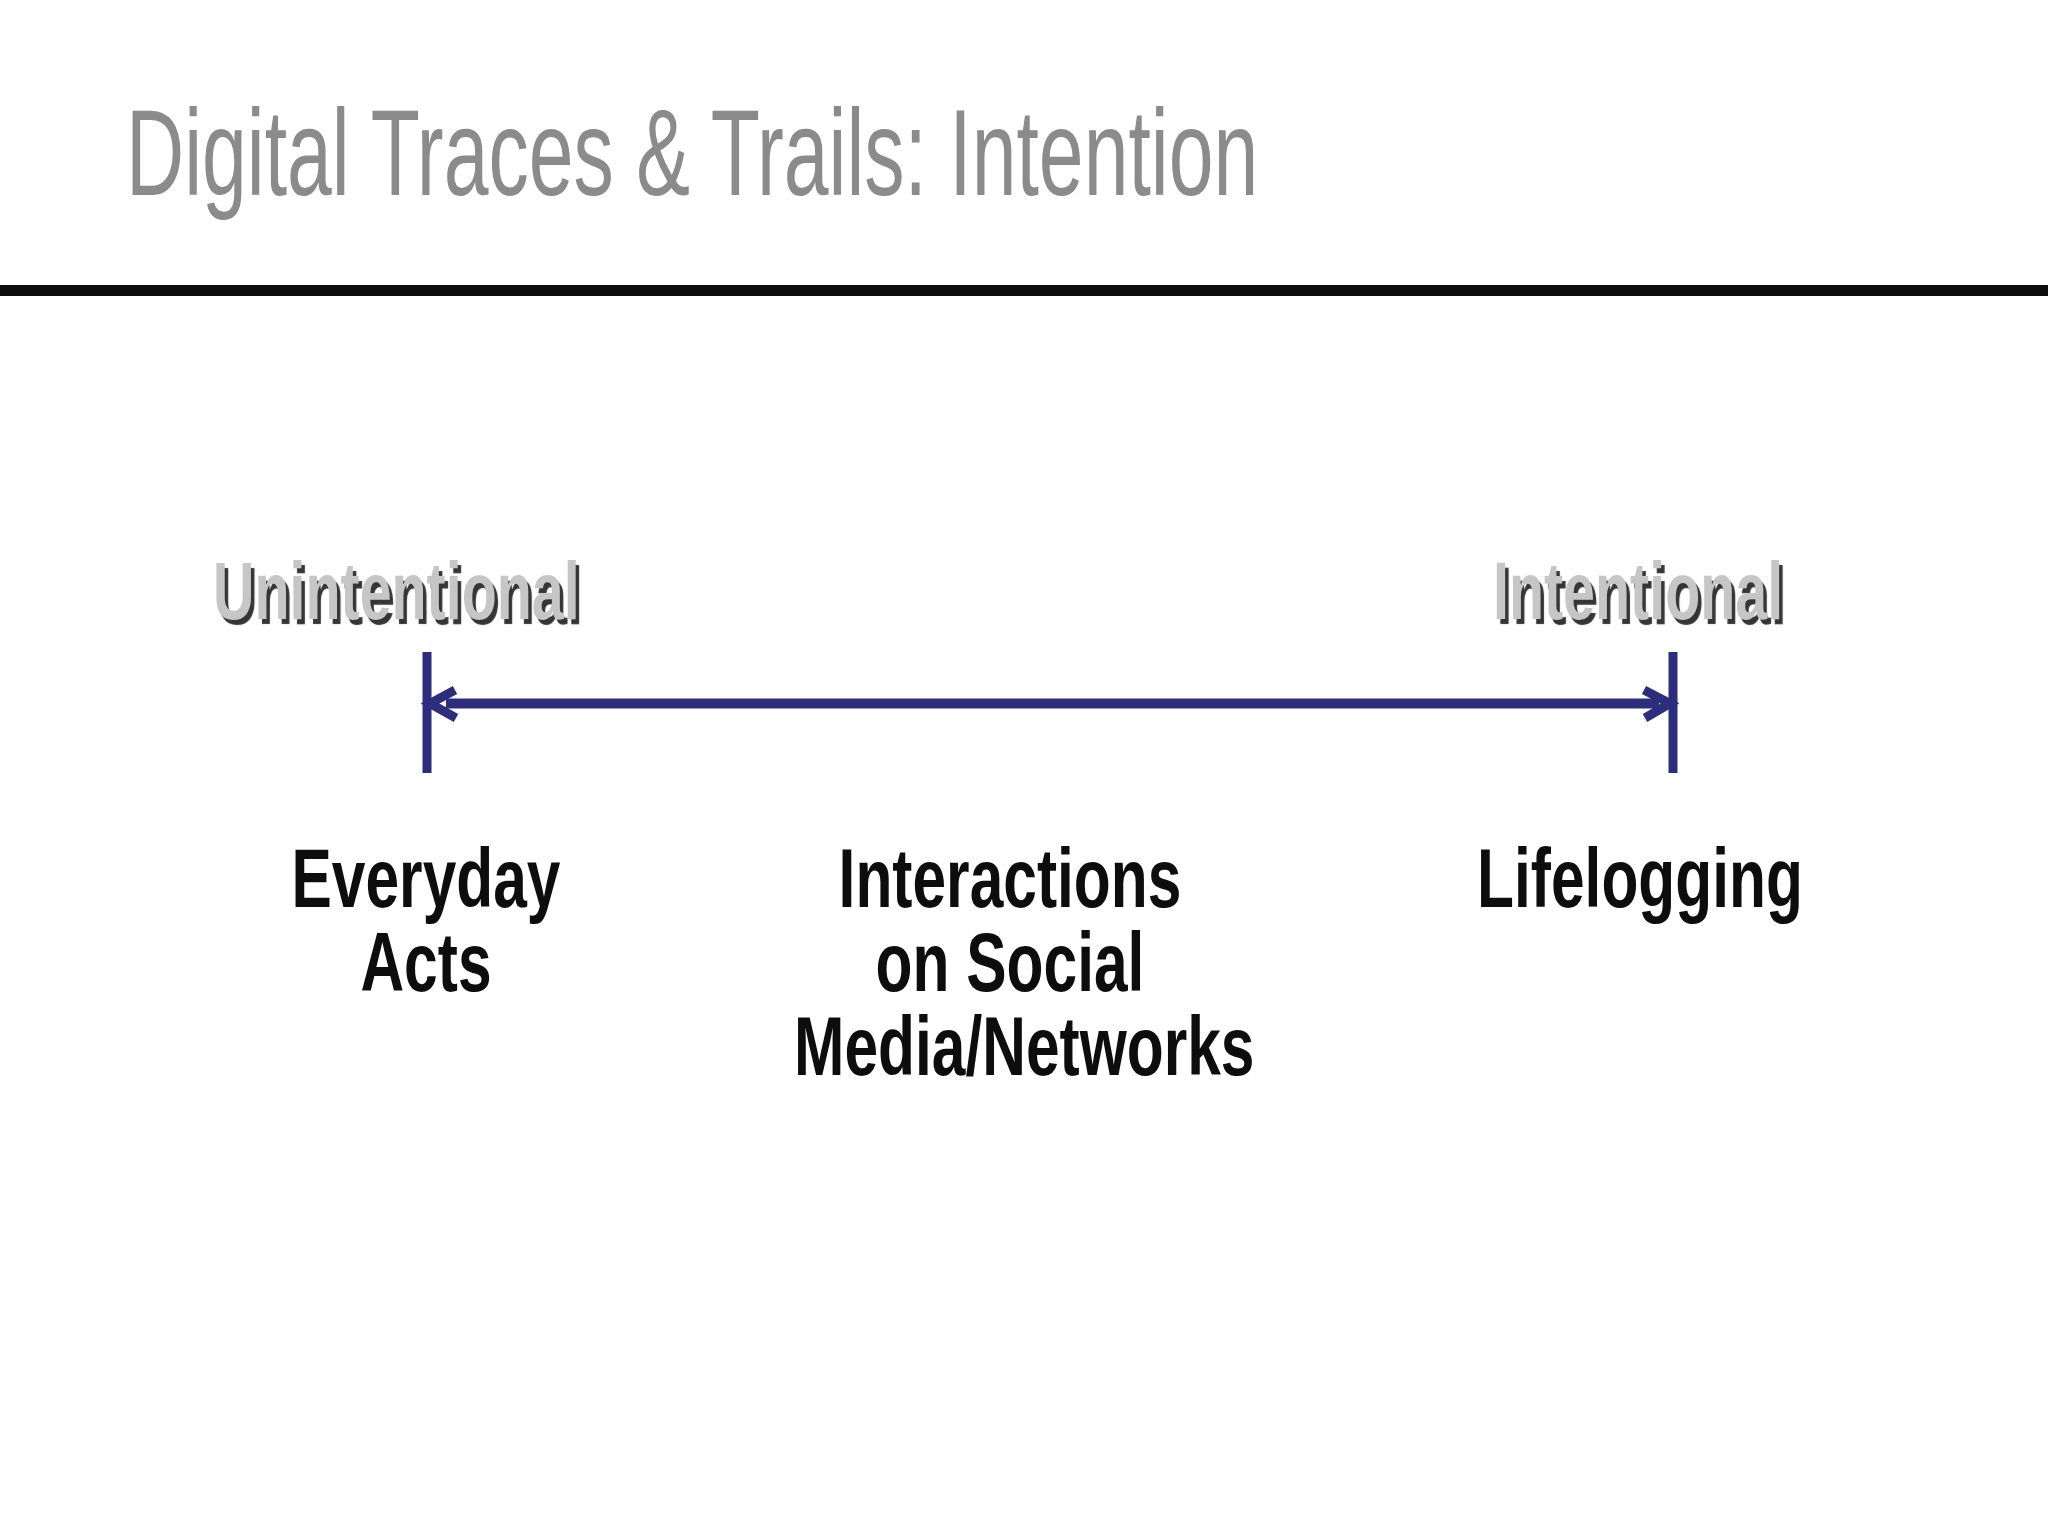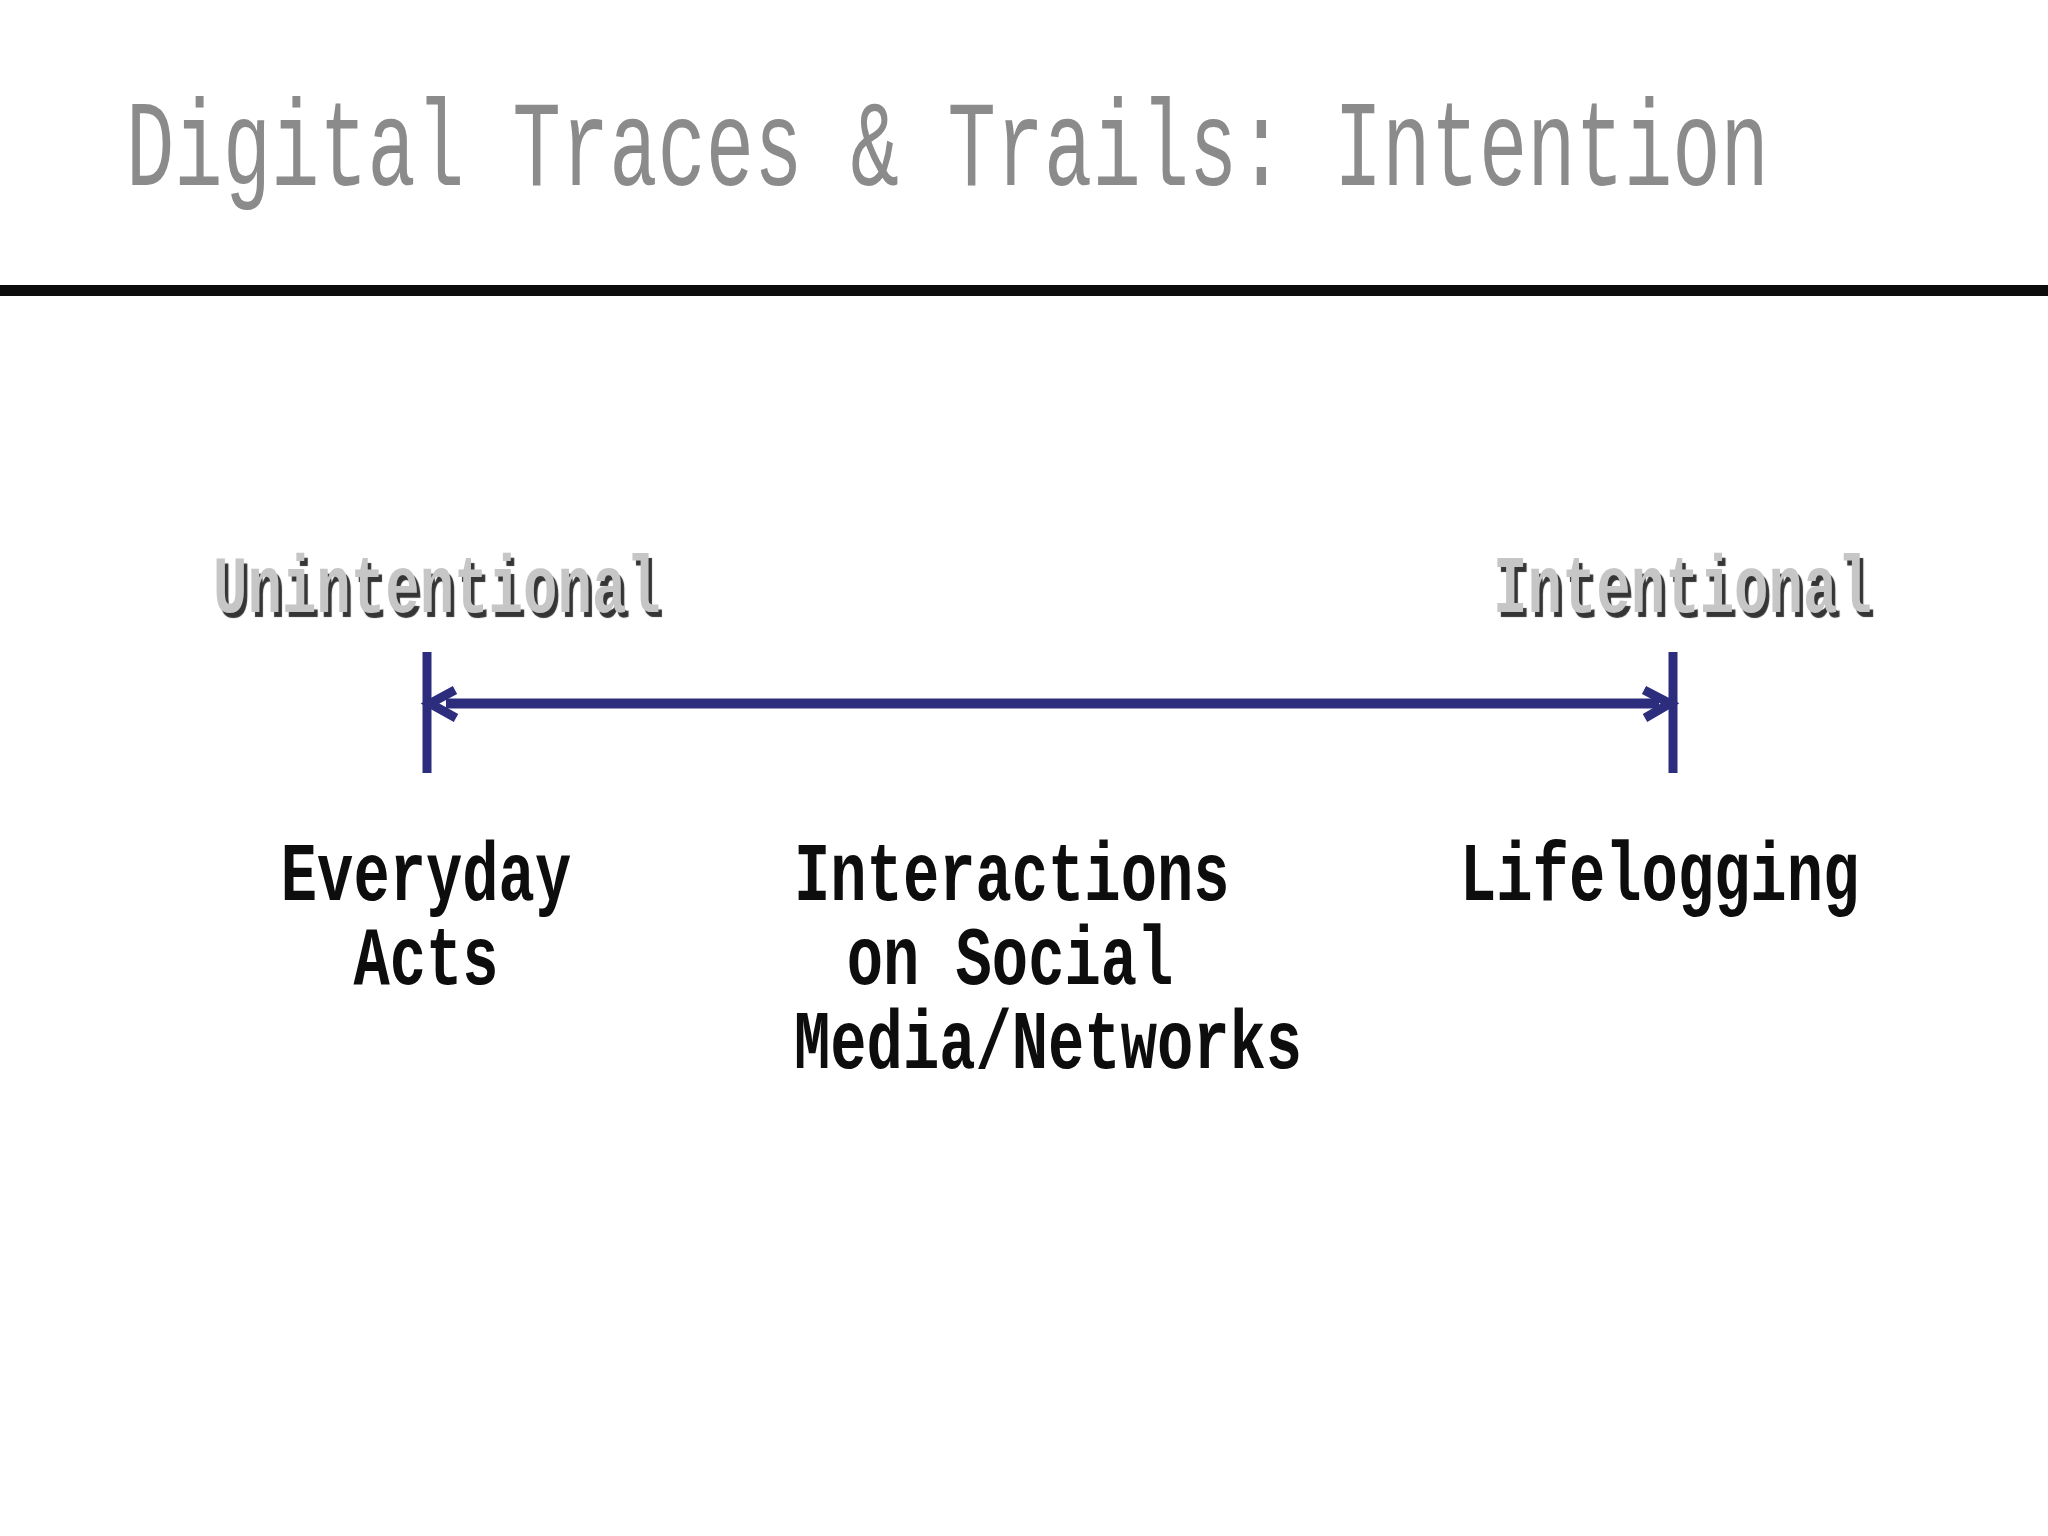--- a/index.html
+++ b/index.html
@@ -6,21 +6,21 @@
     margin: 0;
     padding: 0;
     background: #ffffff;
   }
   .slide {
     position: relative;
     width: 2048px;
     height: 1218px;
     background: #ffffff;
     overflow: hidden;
-    font-family: Liberation Mono, monospace;
+    font-family: Liberation Sans, sans-serif;
   }
 
   
   .slide-title {
     position: absolute;
     left: 126px;
     top: 84px;
     font-size: 122px;
     line-height: 138px;
     font-weight: 400;

